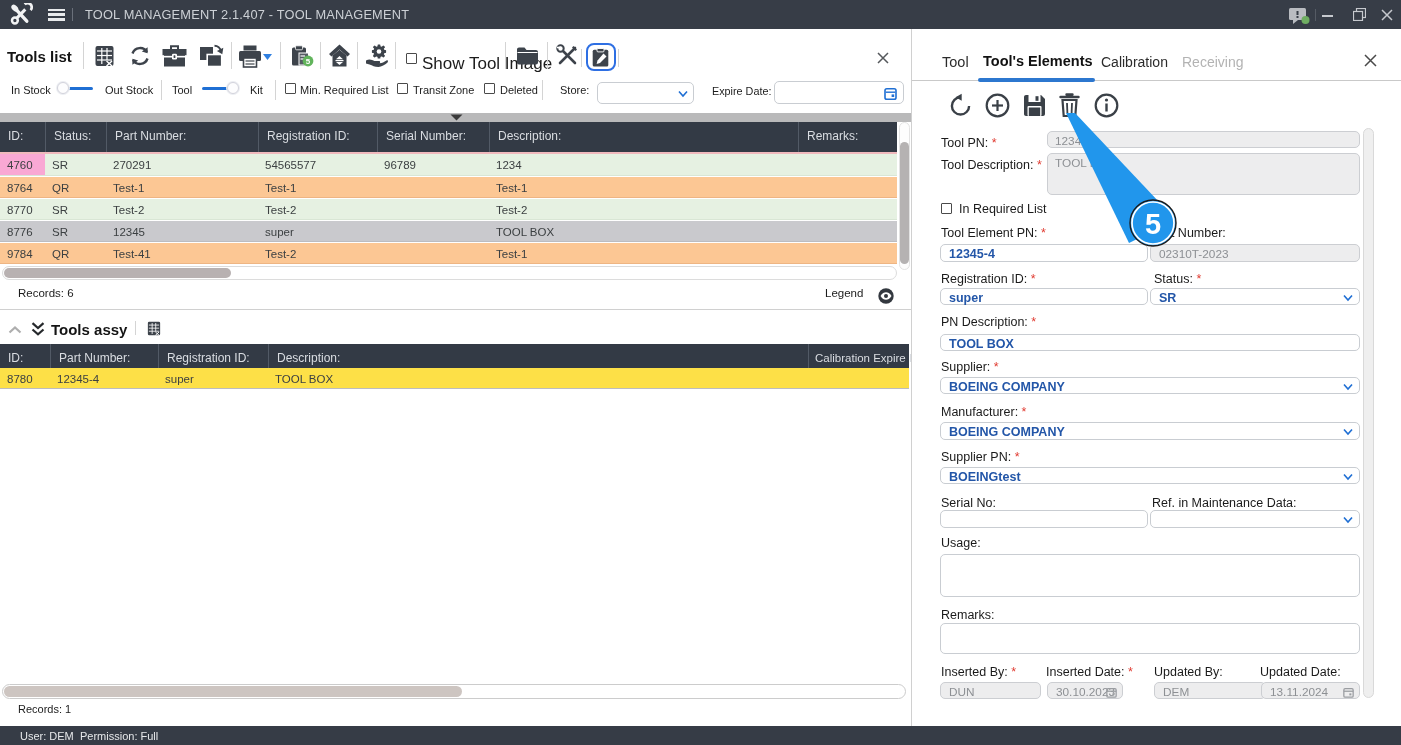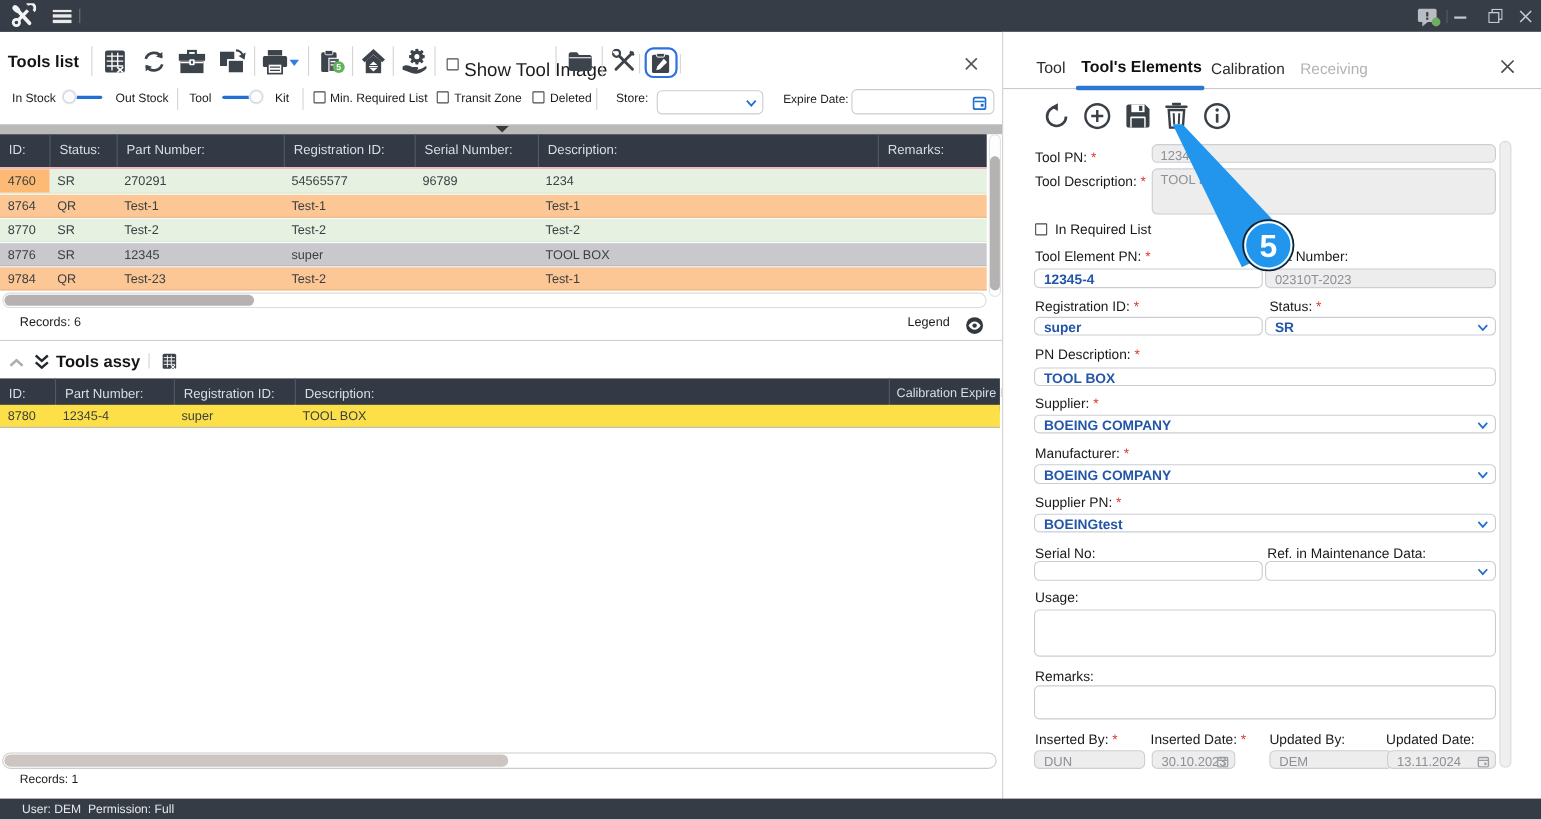--- a/index.html
+++ b/index.html
@@ -28,20 +28,21 @@
     <path d="M21.6 7.1 A 4.1 4.1 0 1 0 15.7 1.4" fill="none" stroke="#f2f3f4" stroke-width="2.7"></path>
     <line x1="16.3" y1="6.4" x2="7.6" y2="15.4" stroke="#f2f3f4" stroke-width="3"></line>
     <circle cx="5.9" cy="17.5" r="2.9" fill="none" stroke="#f2f3f4" stroke-width="2.5"></circle>
   </svg>
   <div class="a" style="left:48px;top:8.5px;width:17px;height:13px">
     <div style="height:2.6px;background:#e8eaec"></div>
     <div style="height:2.6px;background:#e8eaec;margin-top:2.4px"></div>
     <div style="height:2.6px;background:#e8eaec;margin-top:2.4px"></div>
   </div>
   <div class="a" style="left:72px;top:8px;width:1px;height:13px;background:#6a707a"></div>
+  <div class="a" style="left:85px;top:7px;font-size:12.8px;color:#ccd0d5;letter-spacing:0.2px">TOOL MANAGEMENT 2.1.407 - TOOL MANAGEMENT</div>
 
   <svg class="a" style="left:1288px;top:7px" width="24" height="18" viewBox="0 0 24 18">
     <rect x="1" y="1" width="17" height="12" rx="1.5" fill="#b9bcc1"></rect>
     <path d="M5 13 L5 17 L10 13 Z" fill="#b9bcc1"></path>
     <rect x="8.5" y="4" width="2" height="4" fill="#373d47"></rect>
     <rect x="8.5" y="9" width="2" height="2" fill="#373d47"></rect>
     <circle cx="17.5" cy="13" r="4" fill="#6fae62"></circle>
   </svg>
   <div class="a" style="left:1315px;top:9px;width:1px;height:12px;background:#555b64"></div>
   <div class="a" style="left:1322px;top:15px;width:11px;height:2px;background:#c6c9ce"></div>
@@ -217,21 +218,21 @@
   <div class="hcell" style="left:0;width:45px;border-left:none">ID:</div>
   <div class="hcell" style="left:45px;width:61px">Status:</div>
   <div class="hcell" style="left:106px;width:152px">Part Number:</div>
   <div class="hcell" style="left:258px;width:119px">Registration ID:</div>
   <div class="hcell" style="left:377px;width:112px">Serial Number:</div>
   <div class="hcell" style="left:489px;width:309px">Description:</div>
   <div class="hcell" style="left:798px;width:99px">Remarks:</div>
 </div>
 <div class="a" style="left:0;top:152px;width:897px;height:2px;background:#f0b9bd"></div>
 <div class="a" style="left:0;top:154px;width:897px;height:22px;background:#e6f1e2;border-bottom:1px solid #d9e6d5">
-  <div class="bcell" style="left:0;width:45px;background:#fdba74">4760</div>
+  <div class="bcell" style="left:0;width:45px;background:#f9a8d4">4760</div>
   <div class="bcell" style="left:45px;width:61px">SR</div>
   <div class="bcell" style="left:106px;width:152px">270291</div>
   <div class="bcell" style="left:258px;width:119px">54565577</div>
   <div class="bcell" style="left:377px;width:112px">96789</div>
   <div class="bcell" style="left:489px;width:309px">1234</div>
 </div>
 <div class="a" style="left:0;top:177px;width:897px;height:21px;background:#fcc794;border-bottom:1px solid #eeb583">
   <div class="bcell" style="left:0;width:45px">8764</div>
   <div class="bcell" style="left:45px;width:61px">QR</div>
   <div class="bcell" style="left:106px;width:152px">Test-1</div>
@@ -248,21 +249,21 @@
 <div class="a" style="left:0;top:221px;width:897px;height:21px;background:#c9c9cd;border-bottom:1px solid #bcbcc0">
   <div class="bcell" style="left:0;width:45px">8776</div>
   <div class="bcell" style="left:45px;width:61px">SR</div>
   <div class="bcell" style="left:106px;width:152px">12345</div>
   <div class="bcell" style="left:258px;width:119px">super</div>
   <div class="bcell" style="left:489px;width:309px">TOOL BOX</div>
 </div>
 <div class="a" style="left:0;top:243px;width:897px;height:21px;background:#fcc794;border-bottom:1px solid #eeb583">
   <div class="bcell" style="left:0;width:45px">9784</div>
   <div class="bcell" style="left:45px;width:61px">QR</div>
-  <div class="bcell" style="left:106px;width:152px">Test-23</div>
+  <div class="bcell" style="left:106px;width:152px">Test-41</div>
   <div class="bcell" style="left:258px;width:119px">Test-2</div>
   <div class="bcell" style="left:489px;width:309px">Test-1</div>
 </div>
 
 <div class="a" style="left:899px;top:122px;width:11px;height:148px;background:#fdfdfd;border:1px solid #e3e3e3;border-radius:6px"></div>
 <div class="a" style="left:900px;top:142px;width:9px;height:122px;background:#b5b2b2;border-radius:5px"></div>
 
 <div class="a" style="left:2px;top:266px;width:895px;height:14px;background:#fff;border:1px solid #dcdcdc;border-radius:7px"></div>
 <div class="a" style="left:4px;top:268px;width:227px;height:10px;background:#b8b1b1;border-radius:5px"></div>
 <div class="a" style="left:18px;top:287px;font-size:11.5px;color:#1c1c1c">Records: 6</div>

